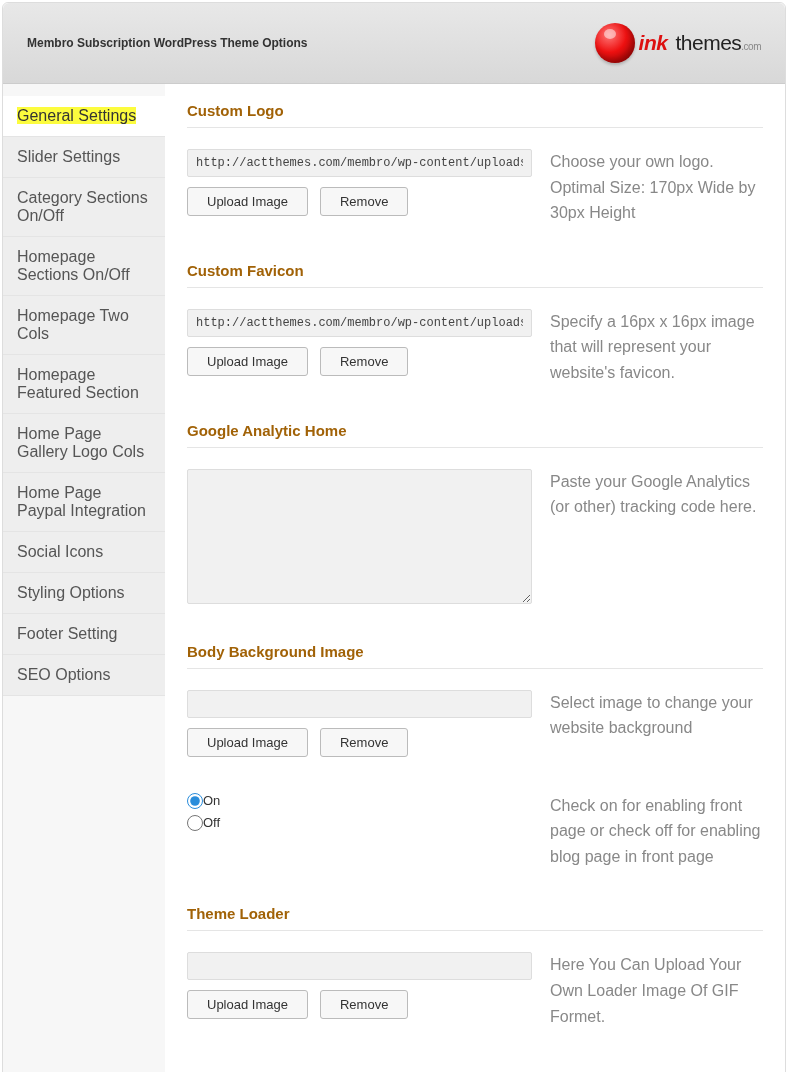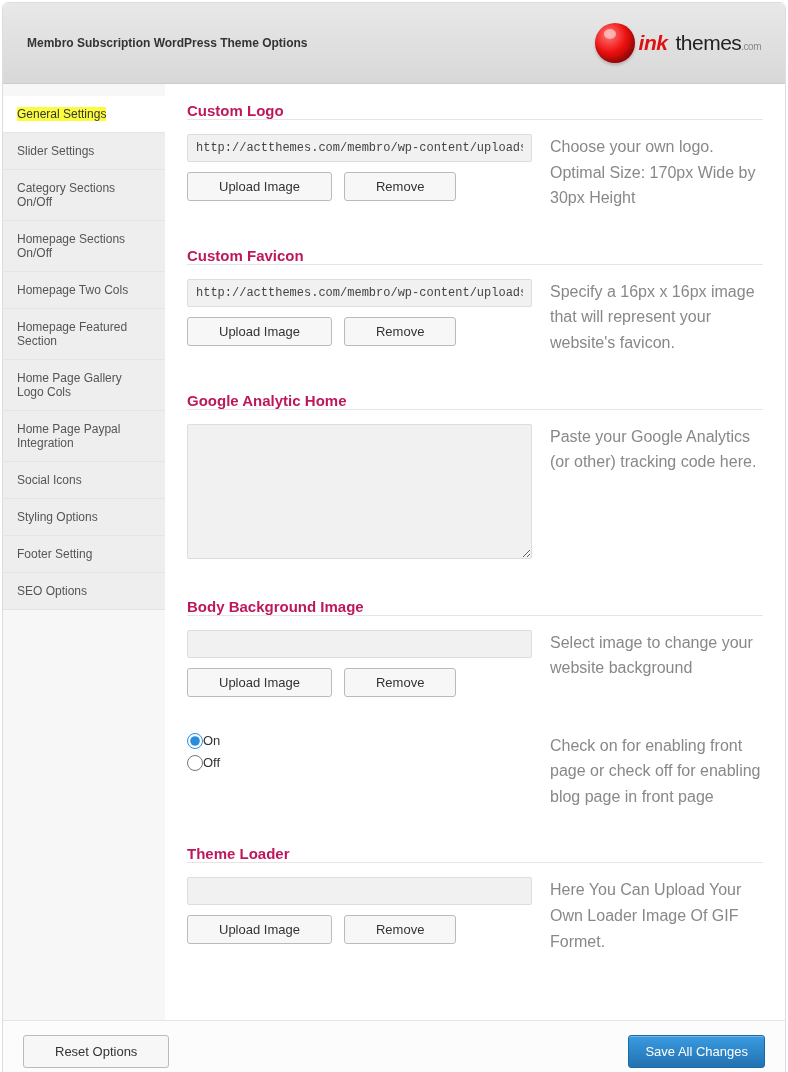--- a/index.html
+++ b/index.html
@@ -59,21 +59,21 @@
       min-height: 920px;
     }
     .sidebar {
       width: 162px;
       background: #f7f7f7;
       padding-top: 12px;
     }
     .sidebar-item {
       padding: 11px 14px;
       color: #555;
-      font-size: 12px;
+      font-size: 16px;
       border-bottom: 1px solid #e4e4e4;
       cursor: pointer;
       background: #eeeeee;
     }
     .sidebar-item.active {
       background: #fff;
       color: #333;
       font-weight: 400;
     }
     .sidebar-item.active span {
@@ -83,23 +83,24 @@
       flex: 1;
       padding: 18px 22px 30px 22px;
       background: #fff;
     }
     .section {
       margin-bottom: 36px;
     }
     .section-title {
       font-size: 15px;
       font-weight: bold;
-      color: #be185d;
+      color: #a16207;
+      padding-bottom: 8px;
       border-bottom: 1px solid #e5e5e5;
-      margin-bottom: 14px;
+      margin-bottom: 21px;
     }
     .field-row {
       display: flex;
       gap: 18px;
     }
     .field-col {
       width: 345px;
     }
     .help-col {
       flex: 1;
@@ -130,21 +131,21 @@
     }
     .btn-row {
       margin-top: 10px;
       display: flex;
       gap: 12px;
     }
     .btn {
       background: #f7f7f7;
       border: 1px solid #bbb;
       border-radius: 3px;
-      padding: 6px 31px;
+      padding: 6px 19px;
       font-size: 13px;
       color: #333;
       cursor: pointer;
     }
     .radio-row {
       display: flex;
       align-items: center;
       margin-bottom: 6px;
       font-size: 13px;
     }

